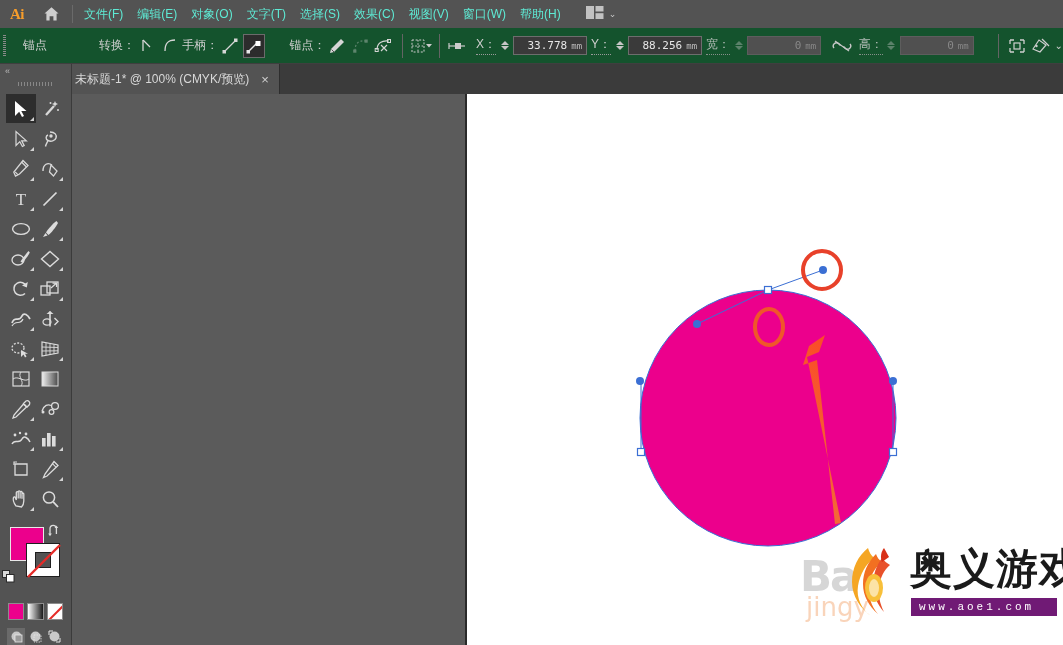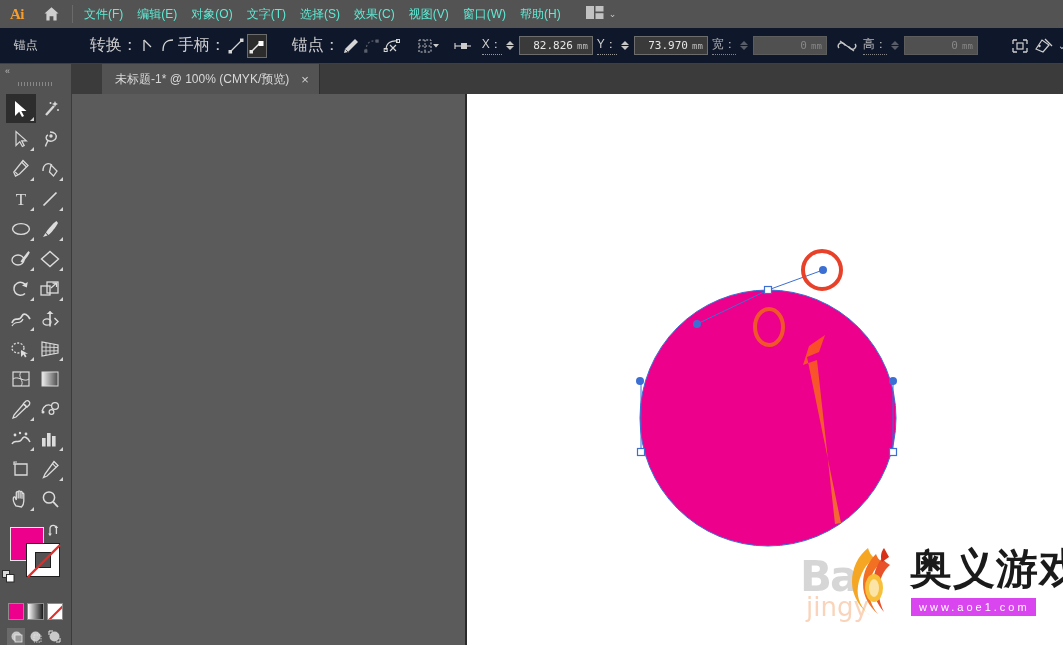--- a/index.html
+++ b/index.html
@@ -38,39 +38,39 @@
   #arrange-btn {
     margin-left: 14px; display: flex; align-items: center; gap: 5px;
     padding: 2px 4px;
   }
   #arrange-caret { color: #c9c9c9; font-size: 9px; }
 
   
   #controlbar {
     position: absolute; left: 0; top: 28px;
     width: 1063px; height: 36px;
-    background: #0f172a;
+    background: #14532d;
     border-bottom: 1px solid #3f3f3f;
-    display: flex; align-items: center; justify-content: center;
+    display: flex; align-items: center;
   }
   #ctrl-grip {
     width: 10px; height: 36px;
     display: flex; align-items: center; justify-content: center;
   }
   #ctrl-grip .g {
     width: 3px; height: 22px;
     background: repeating-linear-gradient(to bottom, #8a8a8a 0 1px, transparent 1px 2px);
   }
   #ctrl-label {
     color: #cfcfcf; font-size: 12px; padding-left: 14px; min-width: 90px;
   }
   .ctrl-sep {
     width: 1px; height: 24px; background: #646464; margin: 0 6px;
   }
-  .ctrl-text { color: #cfcfcf; font-size: 16px; white-space: nowrap; }
+  .ctrl-text { color: #cfcfcf; font-size: 12px; white-space: nowrap; }
   .iconbtn {
     width: 24px; height: 24px;
     display: flex; align-items: center; justify-content: center;
     margin: 0 1px;
   }
   .iconbtn.sel { background: #2c2c2c; border: 1px solid #6b6b6b; }
   .iconbtn.dim { opacity: 0.38; }
   .field-wrap {
     display: flex; align-items: center; gap: 3px; margin-right: 4px;
   }
@@ -97,21 +97,21 @@
   .numfield .v { color: #e6e6e6; font-size: 11px; font-family: "DejaVu Sans Mono", monospace; }
   .numfield .u { color: #bdbdbd; font-size: 9px; font-family: "DejaVu Sans Mono", monospace; }
   .numfield.disabled { background: #505050; border-color: #5d5d5d; }
   .numfield.disabled .v, .numfield.disabled .u { color: #888; }
 
   
   #tabbar {
     position: absolute; left: 0; top: 64px;
     width: 1063px; height: 30px;
     background: #3b3b3b;
-    display: flex; align-items: flex-end; padding-left: 40px;
+    display: flex; align-items: flex-end;
   }
   #tabbar-spacer { width: 62px; height: 30px; background: #3b3b3b; }
   #doc-tab {
     height: 30px; background: #535353;
     display: flex; align-items: center; gap: 12px;
     padding: 0 10px 0 13px;
     border-right: 1px solid #2e2e2e;
   }
   #doc-tab-title { color: #d8d8d8; font-size: 12px; white-space: nowrap; }
   #doc-tab-close { color: #cfcfcf; font-size: 13px; line-height: 1; }
@@ -237,23 +237,23 @@
   #wm-logo { position: absolute; left: 48px; top: 22px; }
   #wm-text {
     position: absolute; left: 120px; top: 24px;
     color: #1a1a1a; font-size: 42px; font-weight: bold;
     font-family: "DejaVu Sans", sans-serif;
     letter-spacing: 1px; line-height: 46px;
     white-space: nowrap;
   }
   #wm-url {
     position: absolute; left: 121px; top: 76px;
-    background: #d946ef; color: #ffffff;
-    font-size: 11px; font-family: Liberation Sans, sans-serif;
-    letter-spacing: 3px; padding: 3px 6px 3px 8px;
+    background: #701a75; color: #ffffff;
+    font-size: 11px; font-family: Liberation Mono, monospace;
+    letter-spacing: 3px; padding: 3px 23px 3px 8px;
     white-space: nowrap;
   }
 </style>
 </head>
 <body>
 
 <div id="menubar">
   <div id="ai-logo">Ai</div>
   <div id="home-btn">
     <svg width="17" height="16" viewBox="0 0 17 16">
@@ -357,33 +357,33 @@
     </svg>
   </div>
 
   <div class="field-wrap" style="margin-left:6px">
     <span class="field-lbl">X：</span>
     <div class="stepper">
         <i class="up"></i>
         <i class="dn"></i>
       </div>
     <div class="numfield">
-      <span class="v">82.826</span>
+      <span class="v">33.778</span>
       <span class="u">mm</span>
     </div>
   </div>
 
   <div class="field-wrap">
     <span class="field-lbl">Y：</span>
     <div class="stepper">
         <i class="up"></i>
         <i class="dn"></i>
       </div>
     <div class="numfield">
-      <span class="v">73.970</span>
+      <span class="v">88.256</span>
       <span class="u">mm</span>
     </div>
   </div>
 
   <div class="field-wrap">
     <span class="field-lbl" style="opacity:.85">宽：</span>
     <div class="stepper" style="opacity:.4">
         <i class="up"></i>
         <i class="dn"></i>
       </div>

